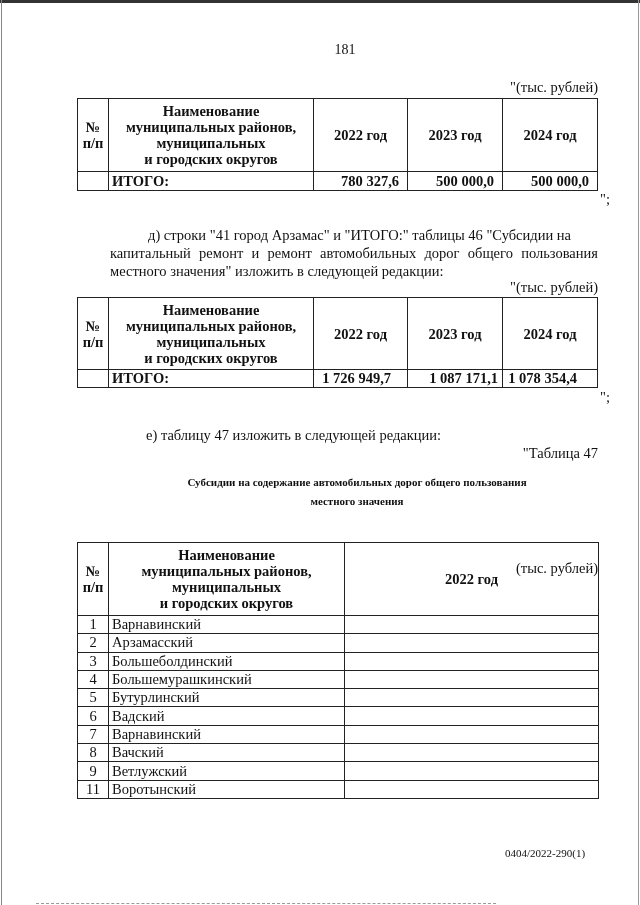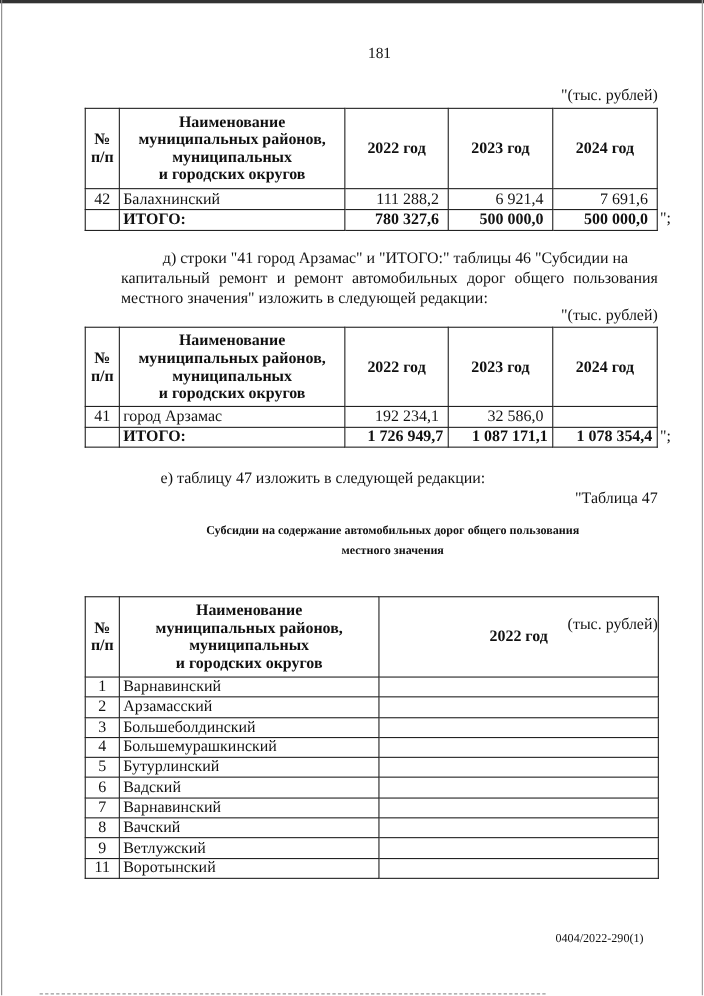--- a/index.html
+++ b/index.html
@@ -49,27 +49,20 @@
     </colgroup>
   <tbody>
       <tr style="height:73px">
     <th><span>№</span><br><span>п/п</span></th>
     <th><span>Наименование</span><br><span>муниципальных районов,</span><br><span>муниципальных</span><br><span>и городских округов</span></th>
     <th>2022 год</th>
     <th>2023 год</th>
     <th>2024 год</th>
   </tr>
   <tr style="height:19px">
-    <td class="idx">42</td>
-    <td>Балахнинский</td>
-    <td class="num">111 288,2</td>
-    <td class="num">6 921,4</td>
-    <td class="num">7 691,6</td>
-  </tr>
-  <tr style="height:19px">
     <td class="idx"></td>
     <td class="bold">ИТОГО:</td>
     <td class="num bold">780 327,6</td>
     <td class="num bold">500 000,0</td>
     <td class="num bold">500 000,0</td>
   </tr>
 </tbody>
   </table>
 <div class="tail" style="left:600px; top:191px;">";</div>
 
@@ -87,33 +80,26 @@
       <col style="width:95px">
     </colgroup>
   <tbody>
       <tr style="height:72px">
     <th><span>№</span><br><span>п/п</span></th>
     <th><span>Наименование</span><br><span>муниципальных районов,</span><br><span>муниципальных</span><br><span>и городских округов</span></th>
     <th>2022 год</th>
     <th>2023 год</th>
     <th>2024 год</th>
   </tr>
-  <tr style="height:19px">
-    <td class="idx">41</td>
-    <td>город Арзамас</td>
-    <td class="num">192 234,1</td>
-    <td class="num">32 586,0</td>
-    <td class="num"></td>
-  </tr>
   <tr style="height:18px">
     <td class="idx"></td>
     <td class="bold">ИТОГО:</td>
-    <td class="num bold" style="padding-right:4px">1 726 949,7</td>
+    <td class="num bold" style="padding-right:16px">1 726 949,7</td>
     <td class="num bold" style="padding-right:4px">1 087 171,1</td>
-    <td class="num bold" style="padding-right:4px">1 078 354,4</td>
+    <td class="num bold" style="padding-right:20px">1 078 354,4</td>
   </tr>
 </tbody>
   </table>
 <div class="tail" style="left:600px; top:389px;">";</div>
 
 <div class="abs para" style="left:146px; top:426px;">е) таблицу 47 изложить в следующей редакции:</div>
 <div class="abs para" style="right:42px; top:444px;">"Таблица 47</div>
 
 <div class="abs title" style="left:77px; width:560px; top:473px;">Субсидии на содержание автомобильных дорог общего пользования</div>
 <div class="abs title" style="left:77px; width:560px; top:492px;">местного значения</div>

